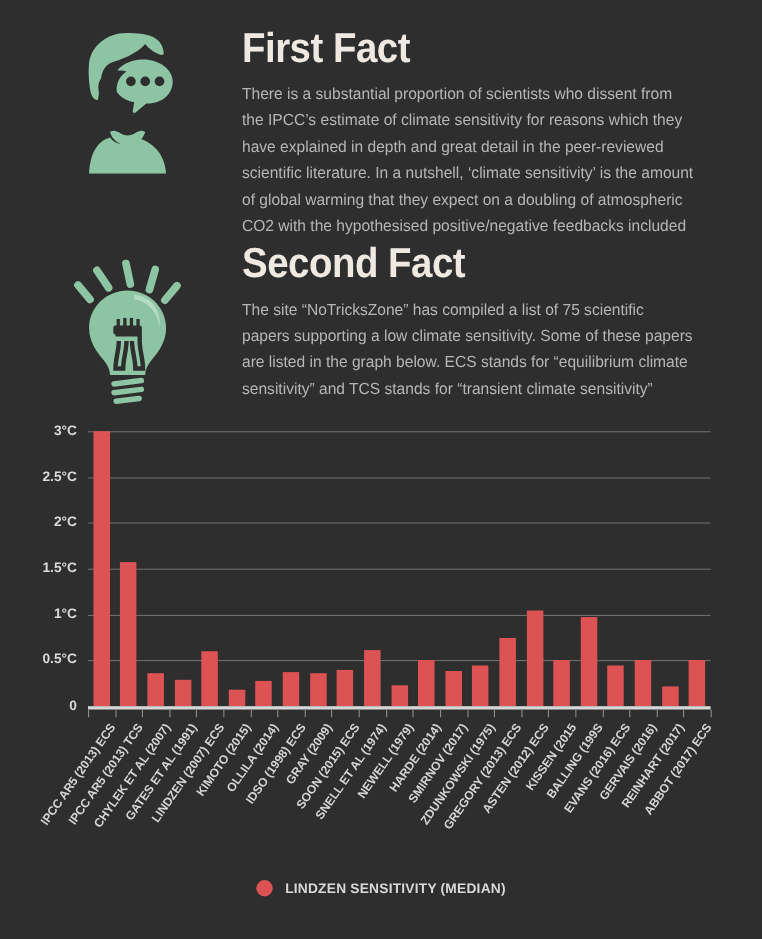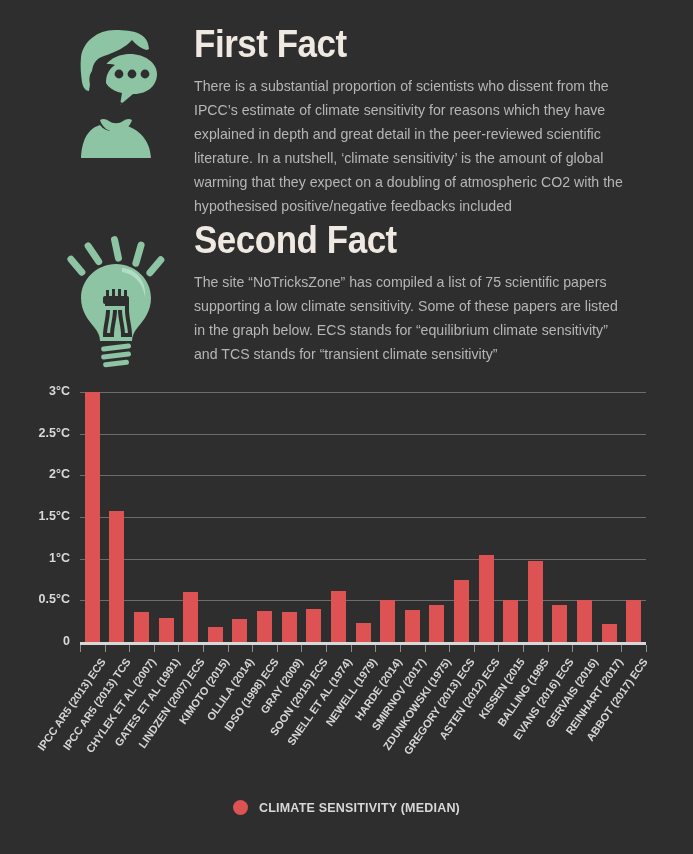--- a/index.html
+++ b/index.html
@@ -13,20 +13,21 @@
     overflow: hidden;
     font-family: "Liberation Sans", sans-serif;
     color: #b9b9b9;
     position: relative;
   }
 
   
   .fact {
     display: flex;
     align-items: flex-start;
+    gap: 26px;
   }
   #fact-one { padding: 22px 50px 0 46px; }
   #fact-two { padding: 6px 50px 0 46px; margin-top: -6px; }
 
   .fact-icon {
     width: 140px;
     flex: 0 0 140px;
     display: flex;
     justify-content: center;
     align-items: flex-start;
@@ -302,14 +303,14 @@
       <div class="bar-label" style="left: 423.261px; width: 118px;">BALLING (199S</div>
       <div class="bar-label" style="left: 447.87px; width: 118px;">EVANS (2016) ECS</div>
       <div class="bar-label" style="left: 472.478px; width: 118px;">GERVAIS (2016)</div>
       <div class="bar-label" style="left: 497.087px; width: 118px;">REINHART (2017)</div>
       <div class="bar-label" style="left: 521.696px; width: 118px;">ABBOT (2017) ECS</div>
     </div>
 </section>
 
 <div id="legend">
   <span id="legend-swatch" style="background: rgb(221, 82, 82);"></span>
-  <span id="legend-label">CLIMATE SENSITIVITY (MEDIAN)</span>
+  <span id="legend-label">LINDZEN SENSITIVITY (MEDIAN)</span>
 </div>
 
 </body></html>

